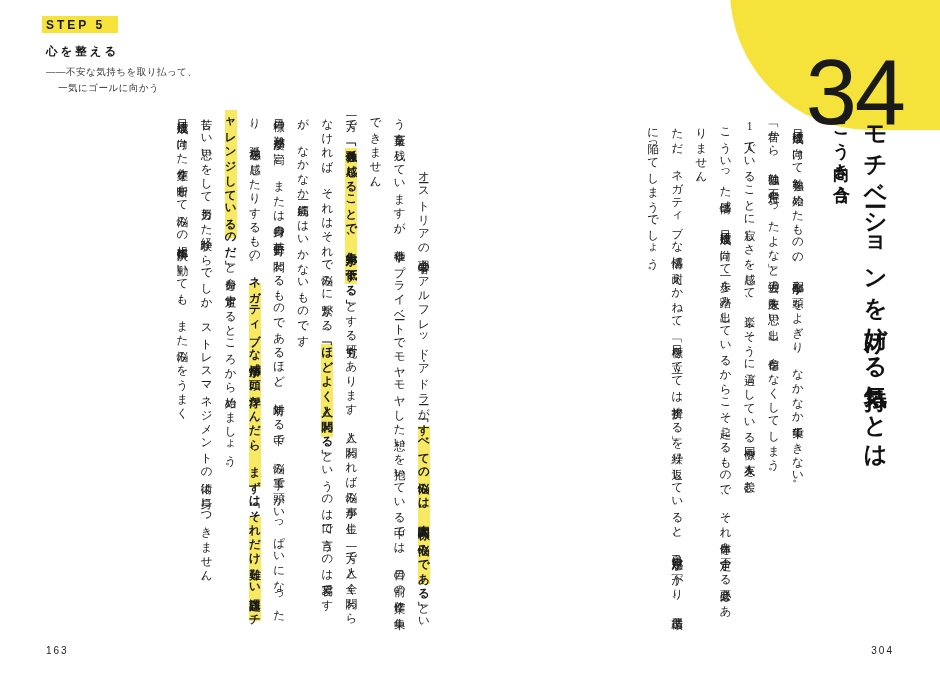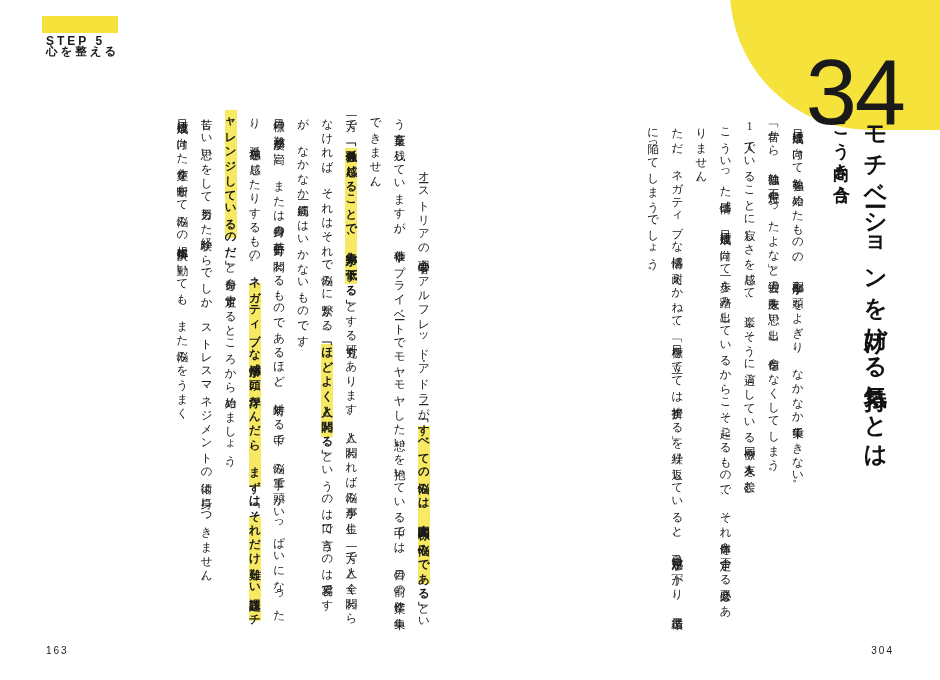--- a/index.html
+++ b/index.html
@@ -83,21 +83,21 @@
   
   .step-label {
     position: absolute;
     top: 16px;
     left: 46px;
     font-family: "Liberation Sans", sans-serif;
     font-size: 12px;
     font-weight: 700;
     letter-spacing: 3px;
     color: #1a1a1a;
-    padding: 18px 0 3px 0;
+    padding: 2px 0 3px 0;
     z-index: 3;
   }
   .step-underline {
     position: absolute;
     top: 16px;
     left: 42px;
     width: 76px;
     height: 17px;
     background: #f5e33c;
     z-index: 2;
@@ -195,20 +195,24 @@
 
   <div class="vtext col-right-block">目標達成に向けて勉強を始めたものの、心配事が頭をよぎり、なかなか集中できない。
 「昔から、勉強は不得意だったよな」と過去の失敗を思い出し、自信をなくしてしまう。
 1人でいることに寂しさを感じて、楽しそうに過ごしている同僚や友人を羨む。
 こういった感情は、目標達成に向けて一歩を踏み出しているからこそ起こるもので、それ自体を否定する必要はありません。
 ただ、ネガティブな感情に耐えかねて、「目標を立てては挫折する」を繰り返していると、自己肯定感が下がり、悪循環に陥ってしまうでしょう。</div>
 
   <div class="step-underline"></div>
   <div class="step-label">STEP 5</div>
   <div class="step-title">心を整える</div>
+  <div class="step-desc">
+    <span>——不安な気持ちを取り払って、</span>
+    <span class="l2">一気にゴールに向かう</span>
+  </div>
 
   <div class="vtext col-left-block">
     <span>オーストリアの心理学者のアルフレッド・アドラーが</span><span class="hl">「すべての悩みは、人間関係の悩みである」</span><span>という言葉を残していますが、仕事やプライベートでモヤモヤした想いを抱いている中では、目の前の作業に集中できません。
 一方で、</span><span class="hl">「孤独を感じることで、集中力が低下する」</span><span>とする研究もあります。人と関われば悩み事が生じ、一方で人と全く関わらなければ、それはそれで悩みに繋がる。</span><span class="hl">「ほどよく人と関わる」</span><span>というのは口で言うのは容易ですが、なかなか一筋縄にはいかないものです。
 目標の難易度が高い、または自身の苦手分野に関わるものであるほど、対峙する中で、悩み事で頭がいっぱいになったり、孤独感を感じたりするもの。</span><span class="hl">ネガティブな感情が頭に浮かんだら、まずは</span><span class="hl">「それだけ難しい課題にチャレンジしているのだ」</span><span>と自分を肯定するところから始めましょう。
 苦しい思いをして努力した経験からでしか、ストレスマネジメントの術は身につきません。
 目標達成に向けた作業を中断して悩みの根本解決に動いても、また悩みをうまく</span>
   </div>
 
   <div class="pagenum pagenum-left">163</div>

